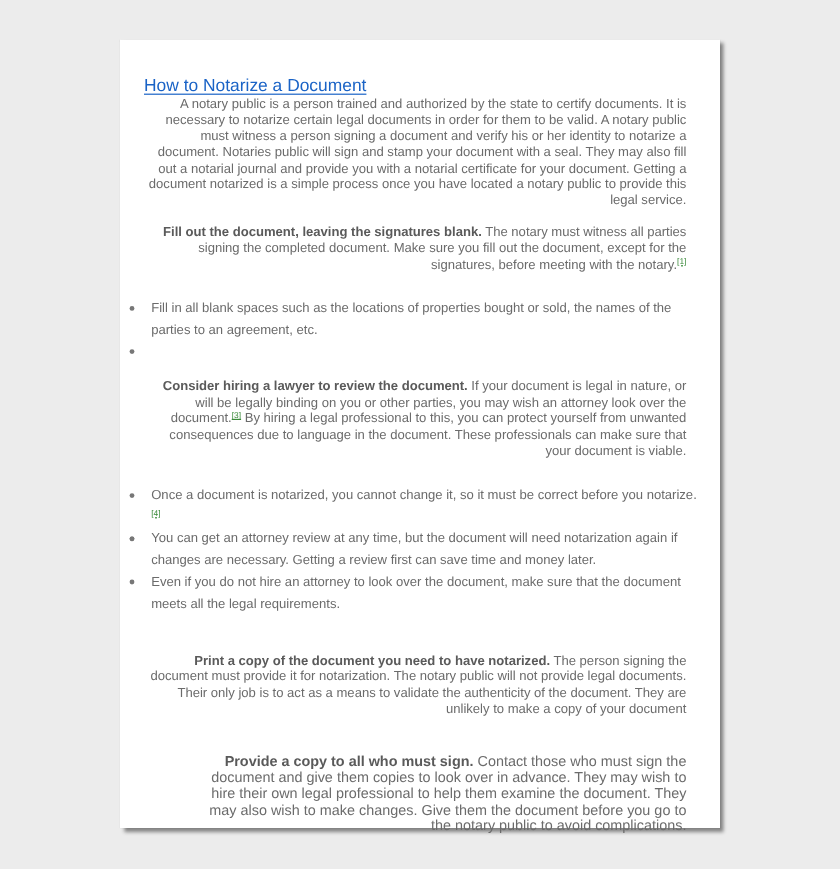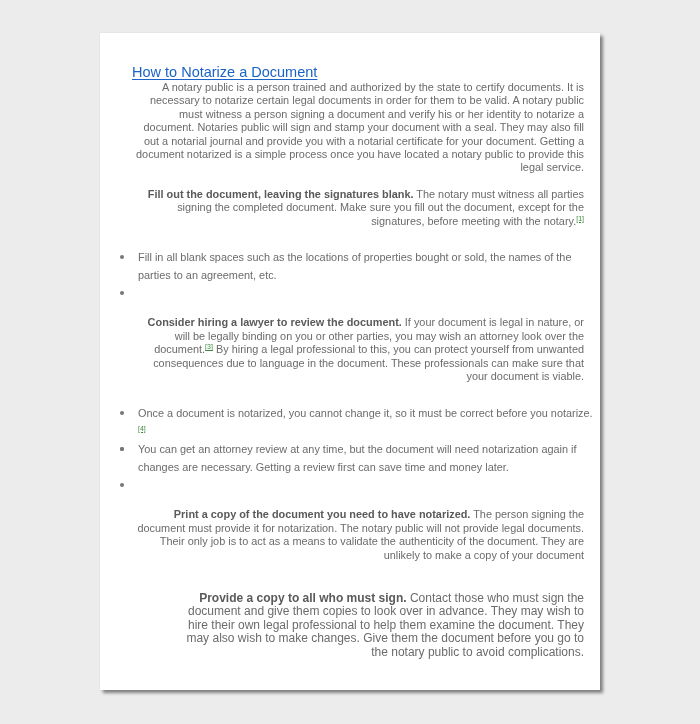--- a/index.html
+++ b/index.html
@@ -18,21 +18,21 @@
       position: absolute;
       left: 100px;
       top: 33px;
       width: 500px;
       height: 657px;
       background: #ffffff;
       box-shadow: 3px 3px 3px rgba(0,0,0,0.45), 0 0 1px rgba(0,0,0,0.15);
     }
     .content {
       position: absolute;
-      left: 32px;
+      left: 20px;
       top: 30px;
       width: 452px;
       color: #6b6b6b;
       font-size: 10.9px;
       line-height: 13.4px;
     }
     .title {
       font-family: "Liberation Sans", sans-serif;
       font-size: 14.5px;
       line-height: 18px;
@@ -109,21 +109,21 @@
     <div class="gap-l"></div>
 
     <p class="para"><b>Consider hiring a lawyer to review the document.</b><span> If your document is legal in nature, or will be legally binding on you or other parties, you may wish an attorney look over the document.</span><span class="sup">[3]</span><span> By hiring a legal professional to this, you can protect yourself from unwanted consequences due to language in the document. These professionals can make sure that your document is viable.</span></p>
 
     <div class="gap-m"></div>
 
     <ul class="bullets">
       <li><span class="dot"></span><span>Once a document is notarized, you cannot change it, so it must be correct before you notarize.</span><span class="sup">[4]</span></li>
       <li><span class="dot"></span></li>
       <li><span class="dot"></span><span>You can get an attorney review at any time, but the document will need notarization again if changes are necessary. Getting a review first can save time and money later.</span></li>
-      <li><span class="dot"></span></li>
+      <li><span class="dot"></span><span>Even if you do not hire an attorney to look over the document, make sure that the document meets all the legal requirements.</span></li>
     </ul>
 
     <div class="gap-l"></div>
 
     <p class="para"><b>Print a copy of the document you need to have notarized.</b><span> The person signing the document must provide it for notarization. The notary public will not provide legal documents. Their only job is to act as a means to validate the authenticity of the document. They are unlikely to make a copy of your document</span></p>
 
     <div class="gap-xl"></div>
 
     <p class="para last"><b>Provide a copy to all who must sign.</b><span> Contact those who must sign the document and give them copies to look over in advance. They may wish to hire their own legal professional to help them examine the document. They may also wish to make changes. Give them the document before you go to the notary public to avoid complications.</span></p>
 

